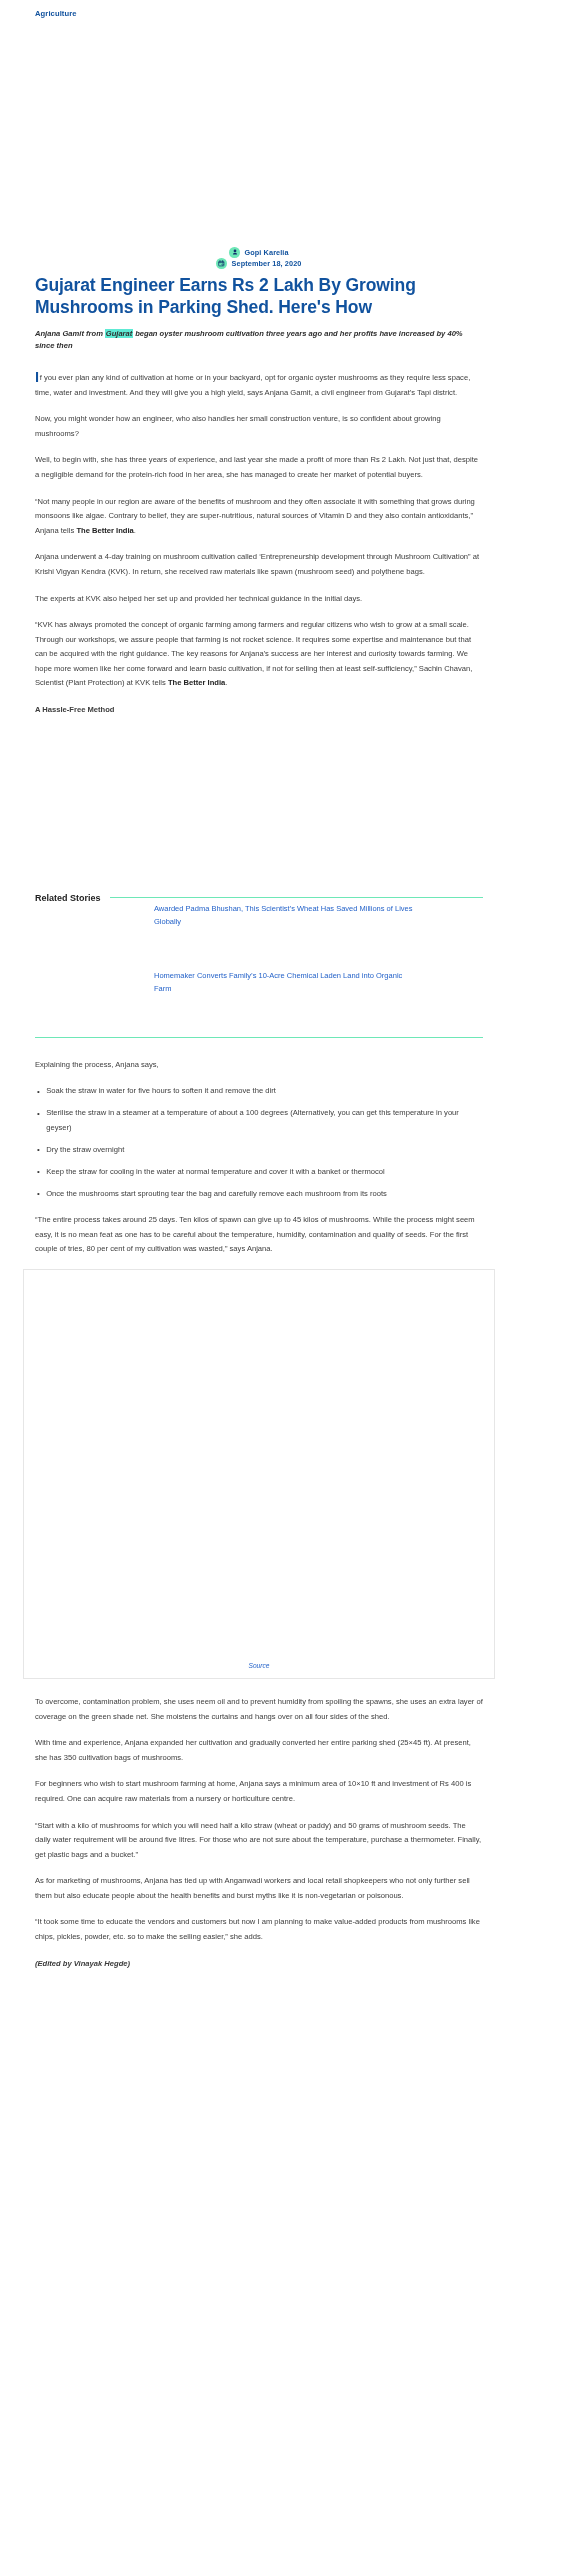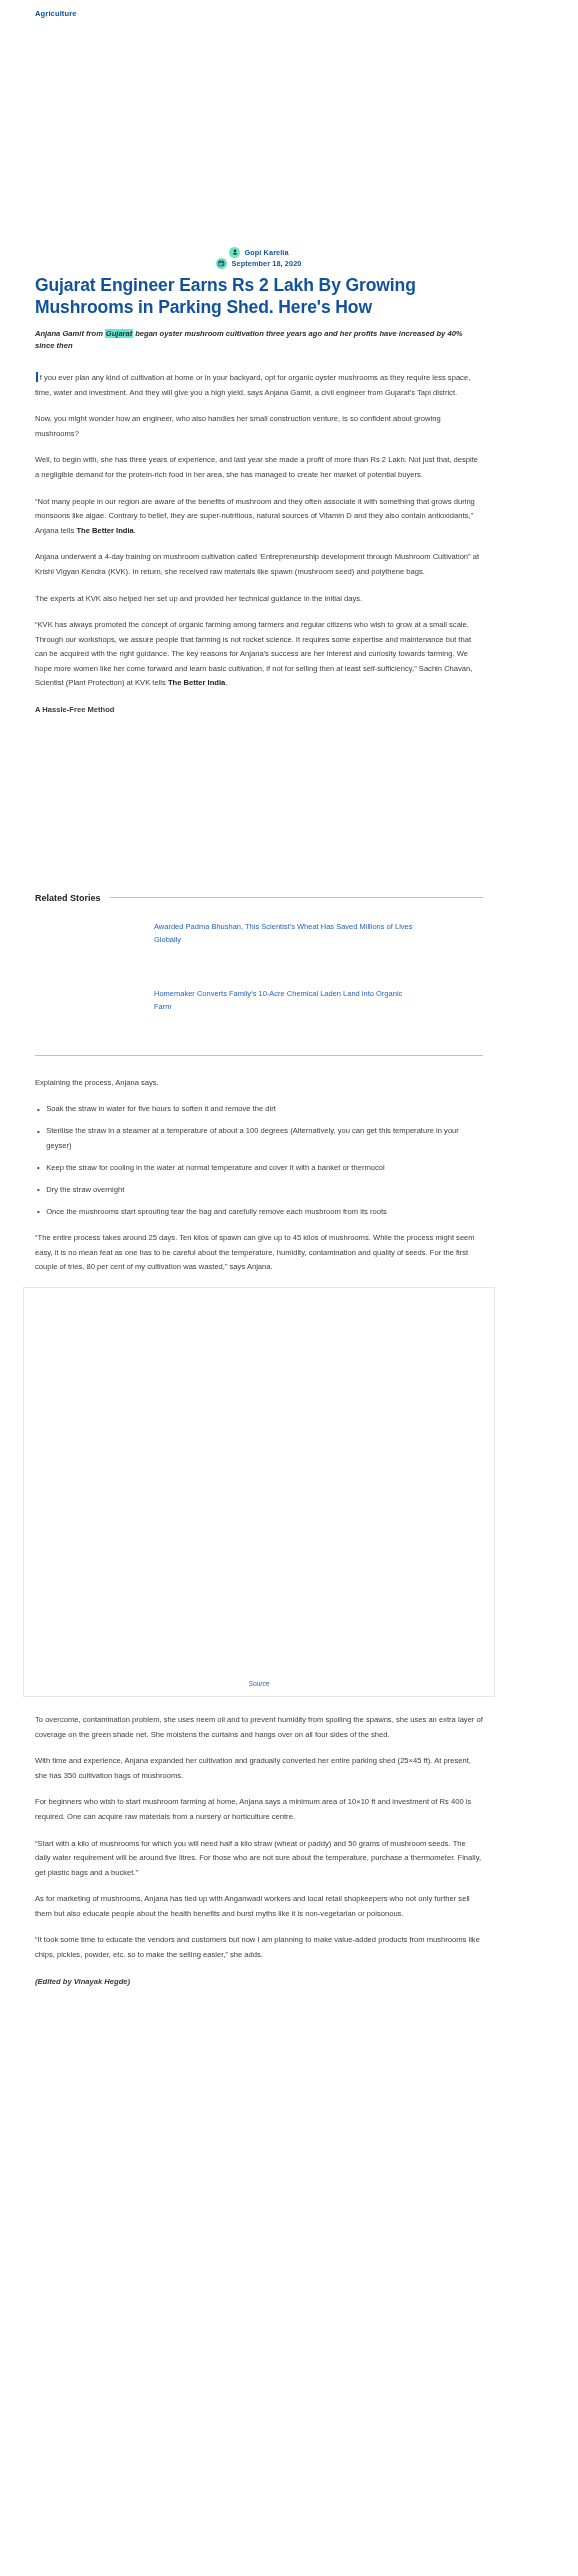--- a/index.html
+++ b/index.html
@@ -105,21 +105,20 @@
 
   
   .inline-gap { height: 163px; }
 
   
   .related { margin: 0 35px; max-width: 509px; }
   .related-head {
     display: flex;
     align-items: center;
     gap: 9.2px;
-    margin-bottom: 18px;
   }
   .related-title {
     font-size: 9px;
     font-weight: bold;
     color: #232323;
     white-space: nowrap;
   }
   .related-rule {
     flex: 1 1 auto;
     height: 1.3px;
@@ -275,22 +274,22 @@
 
     <div class="related-bottom-rule"></div>
   </div>
 
   <div class="article">
     <p>Explaining the process, Anjana says,</p>
 
     <ul>
       <li>Soak the straw in water for five hours to soften it and remove the dirt</li>
       <li>Sterilise the straw in a steamer at a temperature of about a 100 degrees (Alternatively, you can get this temperature in your geyser)</li>
+      <li>Dry the straw overnight</li>
       <li>Keep the straw for cooling in the water at normal temperature and cover it with a banket or thermocol</li>
-      <li>Dry the straw overnight</li>
       <li>Once the mushrooms start sprouting tear the bag and carefully remove each mushroom from its roots</li>
     </ul>
 
     <p>“The entire process takes around 25 days. Ten kilos of spawn can give up to 45 kilos of mushrooms. While the process might seem easy, it is no mean feat as one has to be careful about the temperature, humidity, contamination and quality of seeds. For the first couple of tries, 80 per cent of my cultivation was wasted,” says Anjana.</p>
   </div>
 
   <figure class="figure">
     <div class="figure-canvas"></div>
     <figcaption class="figure-caption">
       <a>Source</a>

